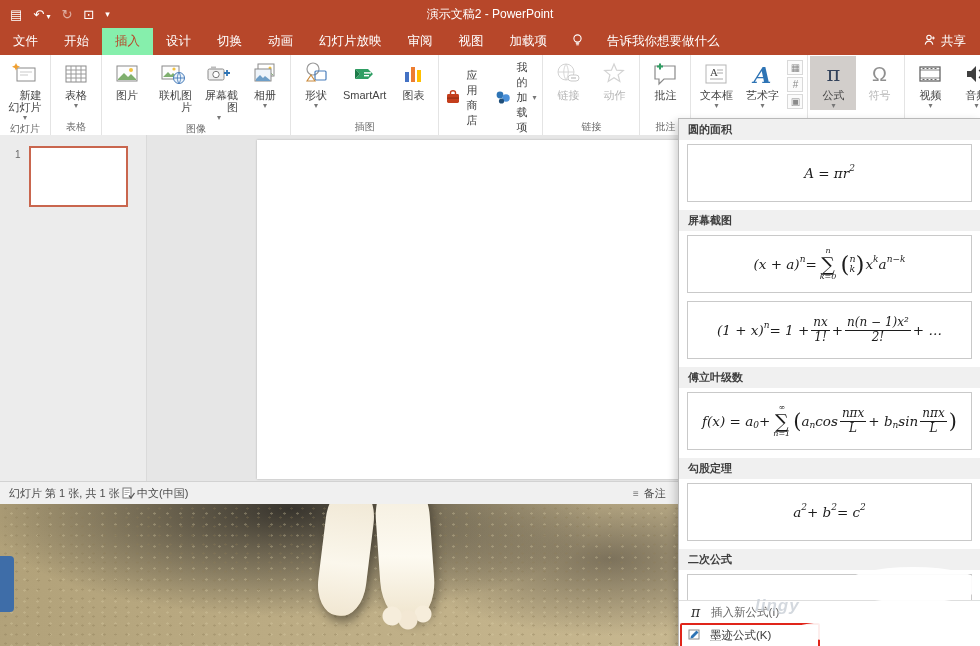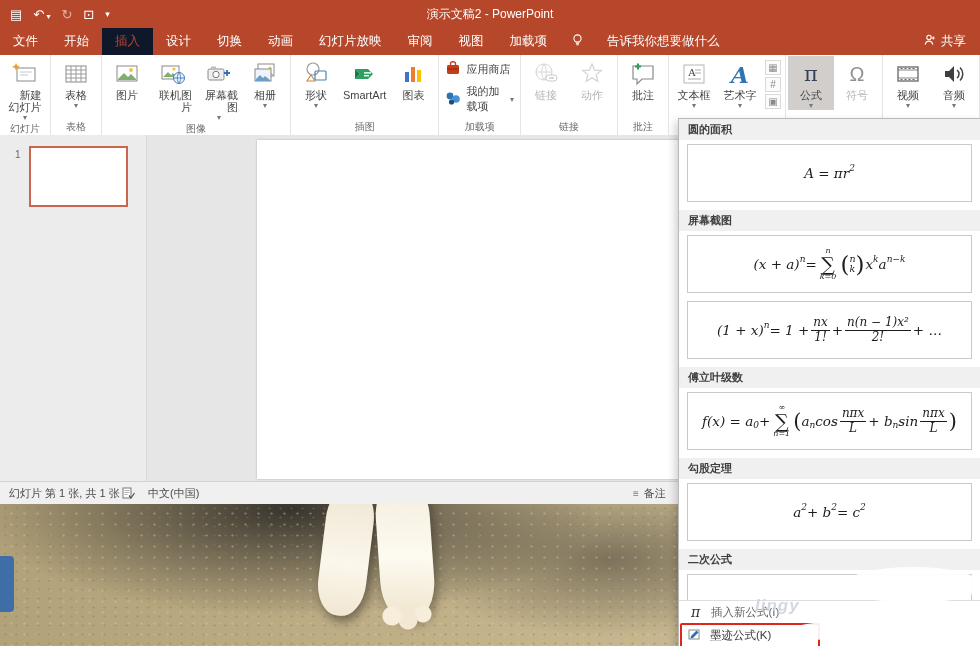--- a/index.html
+++ b/index.html
@@ -12,37 +12,37 @@
   .qat span{cursor:default;line-height:1;}
   .qat .dim{opacity:.55;}
   .tb-title{position:absolute;left:0;right:0;top:0;height:28px;text-align:center;line-height:28px;font-size:12px;}
   .tb-right{position:absolute;right:0;top:0;height:28px;display:flex;align-items:stretch;font-size:12px;}
   .tb-item{display:flex;align-items:center;padding:0 16px;}
   .tb-win{width:40px;display:flex;align-items:center;justify-content:center;font-size:11px;}
 
   
   .tabbar{position:absolute;top:28px;left:0;right:0;height:27px;background:#b7472a;display:flex;color:#fff;font-size:12.5px;}
   .tab{display:flex;align-items:center;padding:0 13px;cursor:default;}
-  .tab.active{background:#0f172a;color:#b7472a;}
+  .tab.active{background:#86efac;color:#b7472a;}
   .tellme{display:flex;align-items:center;gap:24px;padding:0 12px;}
   .share{margin-left:auto;display:flex;align-items:center;gap:5px;padding:0 14px;}
 
   
   .ribbon{position:absolute;top:55px;left:0;right:0;height:80px;background:#fff;border-bottom:1px solid #d4d4d4;display:flex;}
   .rgroup{display:flex;flex-direction:column;border-right:1px solid #e4e4e4;padding:1px 2px 0;}
   .g-body{flex:1;display:flex;align-items:flex-start;}
   .g-label{height:15px;font-size:10px;color:#6a6a6a;text-align:center;line-height:13px;white-space:nowrap;padding:0 4px;}
   .rbtn{display:flex;flex-direction:column;align-items:center;padding:3px 4px 0;font-size:11px;color:#444;cursor:default;min-width:38px;}
   .rbtn .icn{height:30px;display:flex;align-items:center;justify-content:center;}
   .rbtn .lbl{text-align:right;line-height:12px;white-space:pre-line;}
   .rbtn .drp{font-size:8px;color:#777;line-height:8px;margin-top:1px;}
   .rbtn.pressed{background:#d2cecb;}
   .rbtn.disabled{color:#b5b5b5;}
   .rbtn.disabled svg{opacity:.38;filter:grayscale(1);}
-  .rowbtns{display:flex;flex-direction:column;justify-content:center;padding:4px 4px;gap:6px;}
+  .rowbtns{display:flex;justify-content:center;padding:4px 4px;gap:18px;}
   .rowbtn{display:flex;align-items:center;gap:5px;font-size:11px;color:#444;cursor:default;}
   .xicons{display:flex;flex-direction:column;gap:2px;padding:4px 2px;color:#8a8a8a;font-size:10px;}
   .xicons span{width:14px;height:13px;display:flex;align-items:center;justify-content:center;border:1px solid #d9d9d9;background:#fbfbfb;}
 
   
   .thumbs{position:absolute;top:135px;left:0;width:146px;height:346px;background:#ececec;border-right:1px solid #dadada;}
   .thumb-num{position:absolute;left:15px;top:14px;font-size:10px;color:#6a6a6a;}
   .thumb-box{position:absolute;left:29px;top:11px;width:95px;height:57px;background:#fff;border:2px solid #c9664e;}
   .canvas{position:absolute;top:135px;left:147px;width:833px;height:346px;background:#e6e6e6;}
   .slide{position:absolute;left:110px;top:5px;right:0;bottom:2px;background:#fff;box-shadow:0 0 2px rgba(0,0,0,.25);}
@@ -414,21 +414,21 @@
 
   <div class="statusbar">
     <div class="sb-item" style="left:9px;">幻灯片 第 1 张, 共 1 张</div>
     <div class="sb-item" style="left:122px;">
       <svg width="14" height="13" viewBox="0 0 14 13">
           <rect x="1" y="1" width="8" height="10" fill="#fff" stroke="#777" stroke-width="1"></rect>
           <path d="M2.5 3.5h5M2.5 5.5h5M2.5 7.5h3" stroke="#999" stroke-width=".8"></path>
           <path d="M7 8.5l2 2.5 3.5-5" fill="none" stroke="#555" stroke-width="1.3"></path>
         </svg>
     </div>
-    <div class="sb-item" style="left:148px;">中文(中国)</div>
+    <div class="sb-item" style="left:137px;">中文(中国)</div>
     <div class="sb-item" style="left:633px;">
       <span style="font-size:10px;color:#777;">≡</span>
       <span>备注</span>
     </div>
     <div class="sb-item" style="left:692px;">
       <span>
         <svg width="13" height="12" viewBox="0 0 13 12">
             <path d="M1 1h11v7H6l-3 3V8H1z" fill="#6f6f6f"></path>
           </svg>
       </span>

